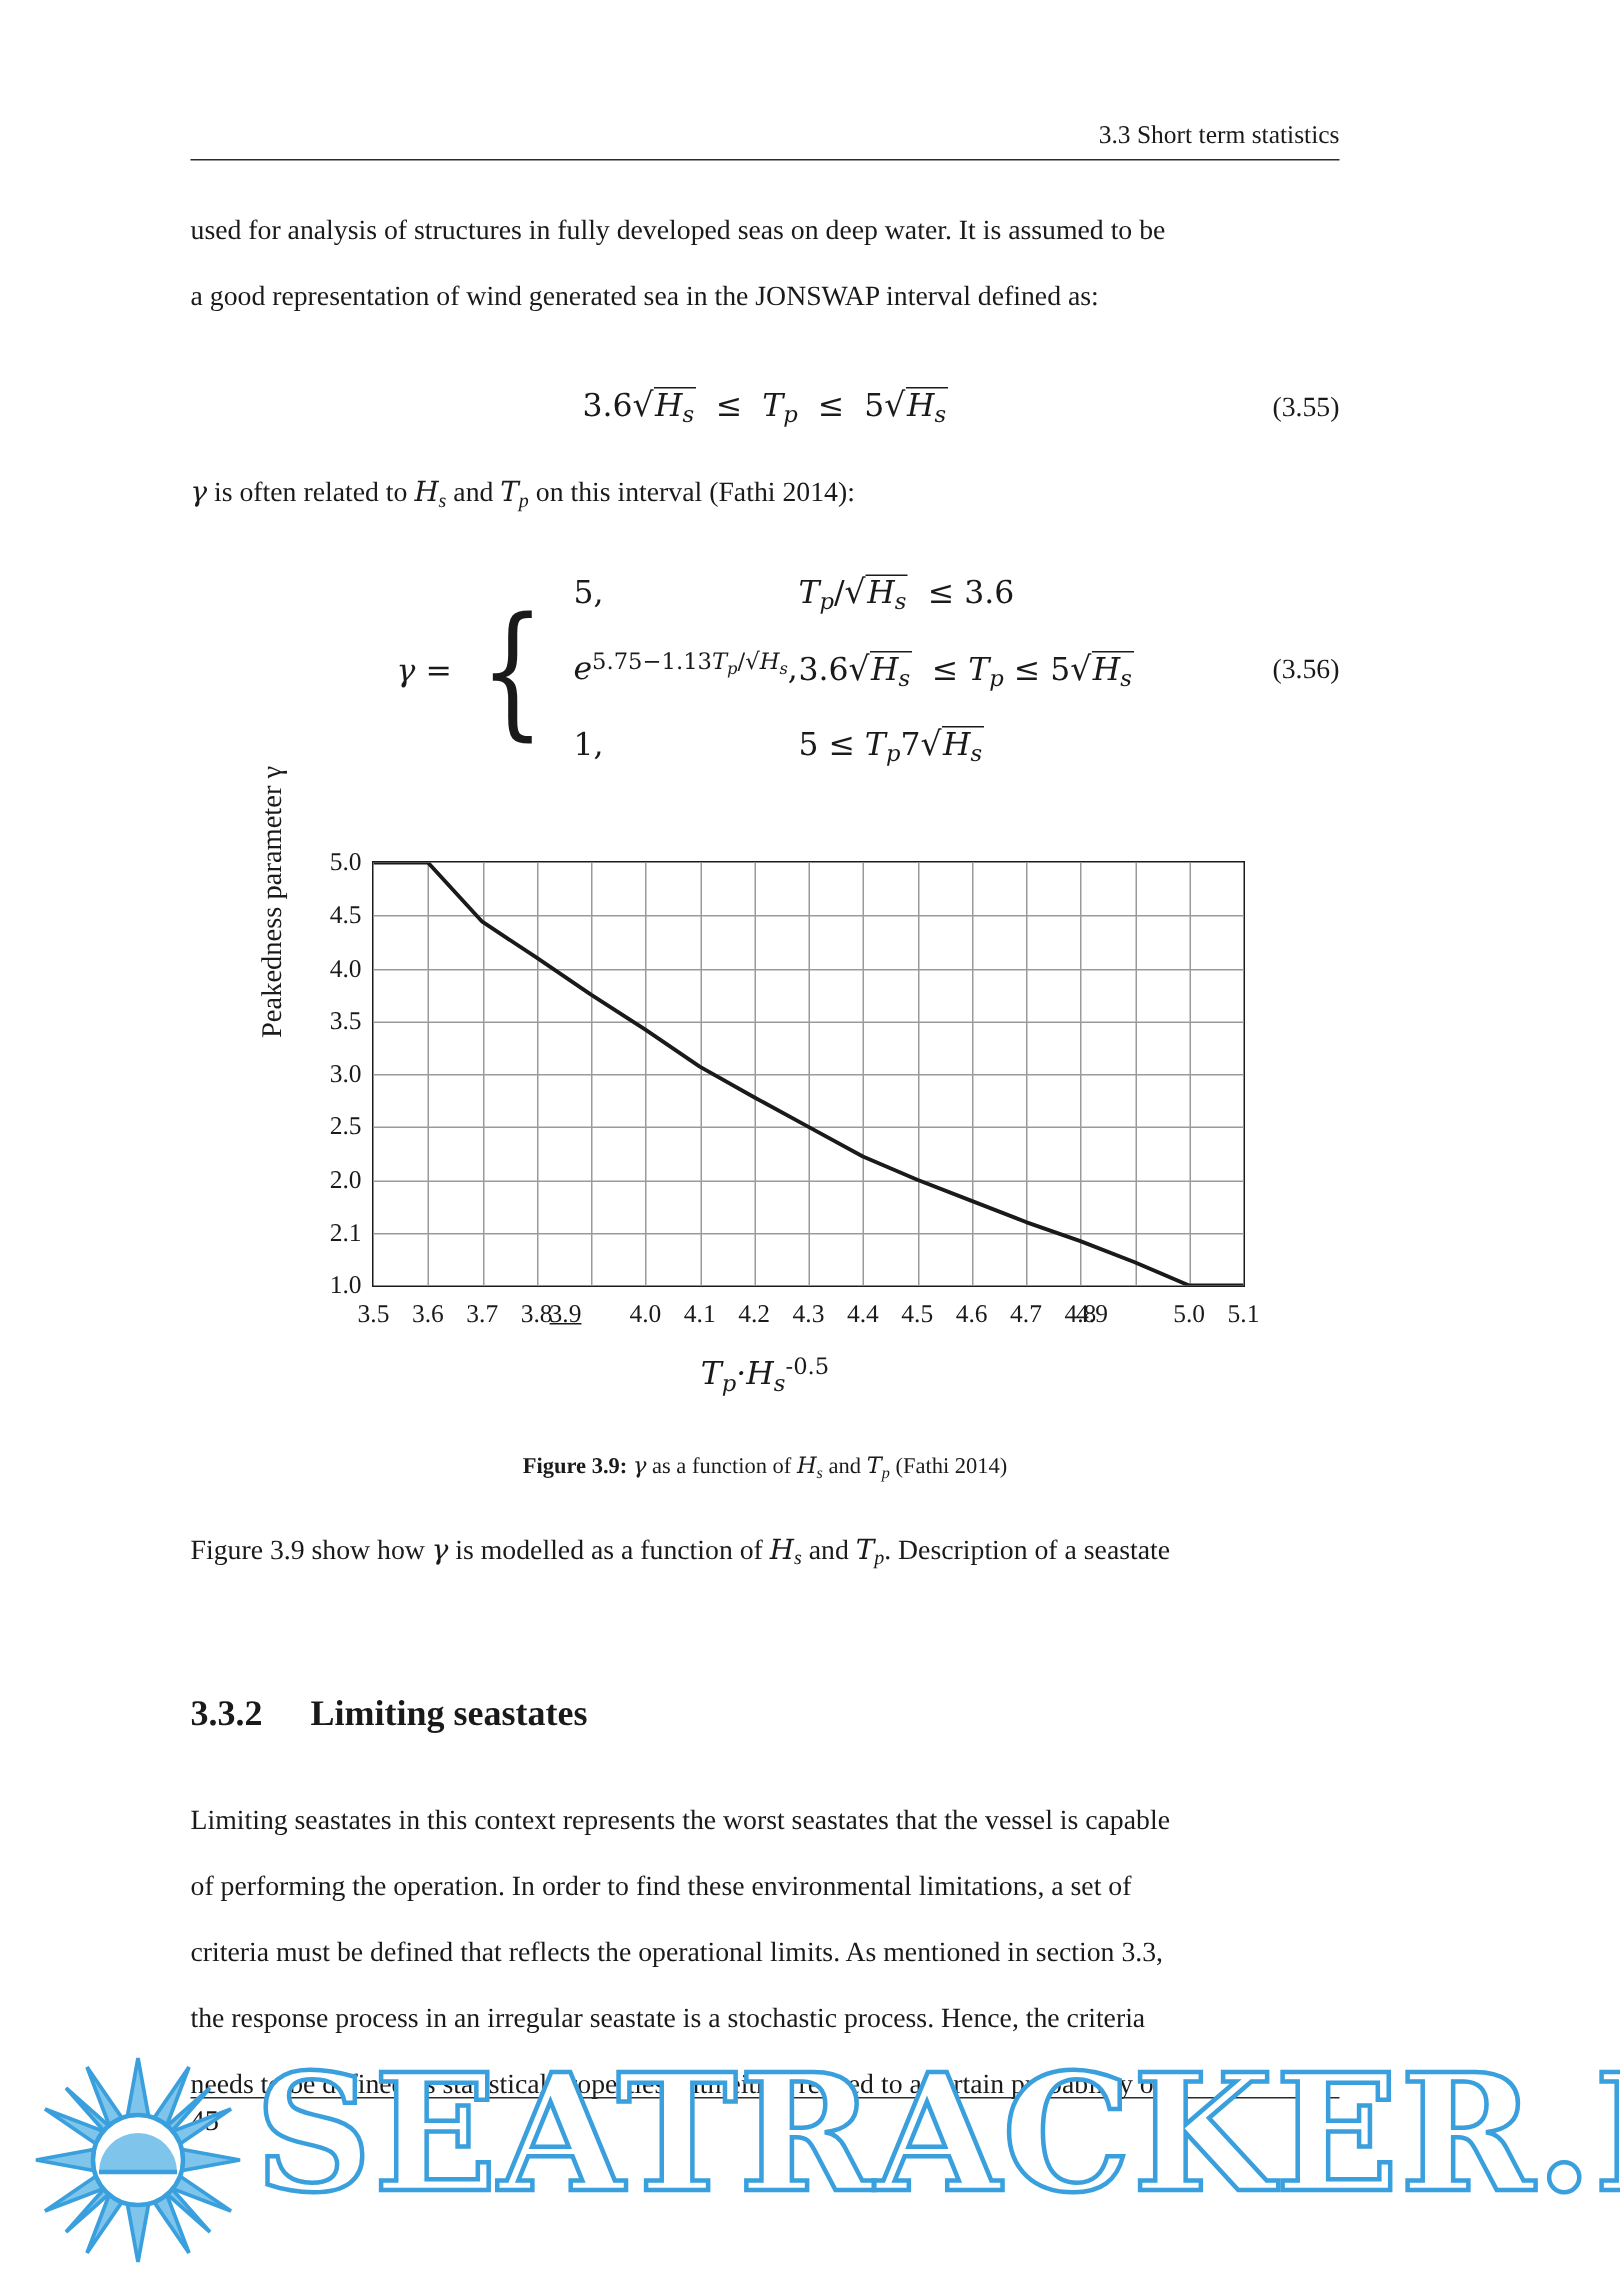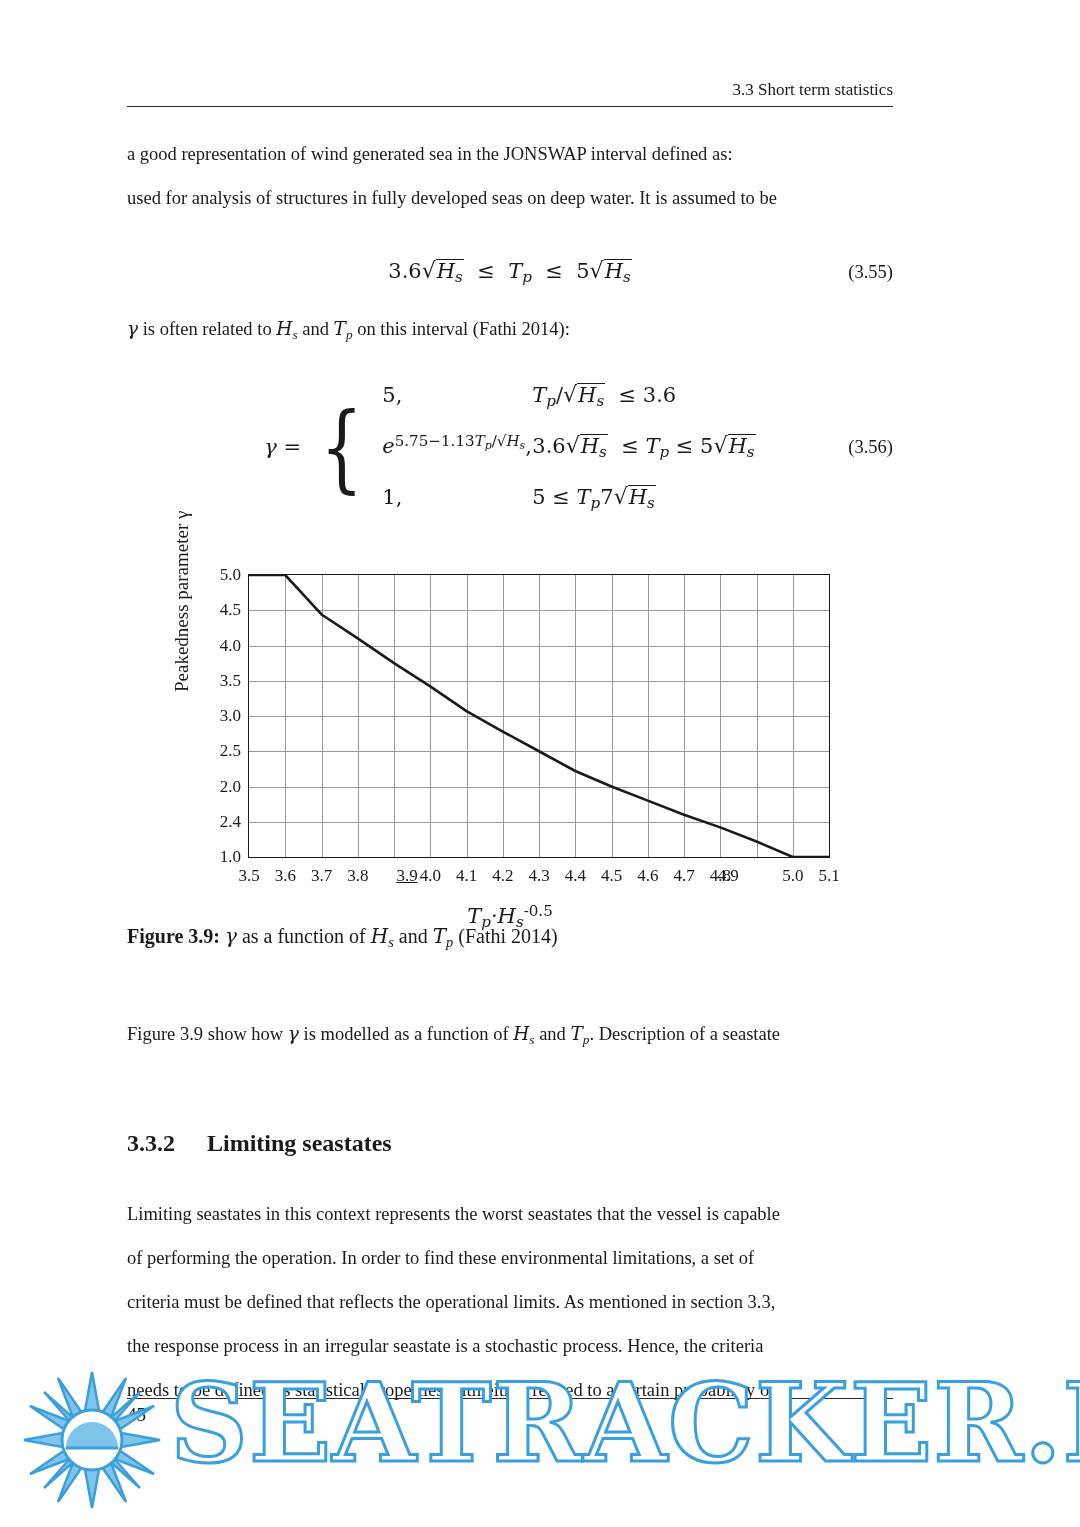--- a/index.html
+++ b/index.html
@@ -102,22 +102,22 @@
   .xtick {
     position:absolute; top:calc(100% + 9px);
     font-size:17px; transform:translateX(-50%); white-space:nowrap;
   }
   .curve { position:absolute; left:0; top:0; }
   .xlabel {
     position:absolute; left:0; right:0; top:350px;
     text-align:center; font-size:21px; font-family:"DejaVu Serif", serif;
   }
   .caption {
-    position:absolute; left:127px; top:924px; width:766px;
-    font-size:20px;
+    position:absolute; left:127px; top:968px; width:766px;
+    text-align:center; font-size:15px;
   }
   .caption b { font-weight:bold; }
   
   .footer-rule {
     position:absolute; left:127px; top:1398px; width:766px; height:1px;
     background:#2b2b2b;
   }
   .page-num {
     position:absolute; left:127px; top:1404px; font-size:19px;
   }
@@ -141,22 +141,22 @@
 </style>
 </head>
 <body>
 
 <div class="page">
 
   <div class="header">3.3 Short term statistics</div>
   <div class="header-rule"></div>
 
   <div class="para p1">
+    <div>used for analysis of structures in fully developed seas on deep water.  It is assumed to be</div>
     <div>a good representation of wind generated sea in the JONSWAP interval defined as:</div>
-    <div>used for analysis of structures in fully developed seas on deep water.  It is assumed to be</div>
   </div>
 
   <div class="eq-wrap eq1">
     <span>
       <span>3.6</span><span class="radical"><span class="rad-sym">√</span><span class="rad-body"><span class="mi">H</span><span class="sub">s</span></span></span>
       <span>&nbsp;≤&nbsp;</span>
       <span class="mi">T</span><span class="sub">p</span>
       <span>&nbsp;≤&nbsp;</span>
       <span>5</span><span class="radical"><span class="rad-sym">√</span><span class="rad-body"><span class="mi">H</span><span class="sub">s</span></span></span>
     </span>
@@ -201,21 +201,21 @@
     <div class="ylabel">Peakedness parameter γ</div>
     <div class="plot-area" id="plot">
         <div class="xtick" style="left: 0px;">3.5</div>
         <div class="grid-v" style="left: 36.25px;"></div>
         <div class="xtick" style="left: 36.25px;">3.6</div>
         <div class="grid-v" style="left: 72.5px;"></div>
         <div class="xtick" style="left: 72.5px;">3.7</div>
         <div class="grid-v" style="left: 108.75px;"></div>
         <div class="xtick" style="left: 108.75px;">3.8</div>
         <div class="grid-v" style="left: 145px;"></div>
-        <div class="xtick" style="left: 158px; text-decoration: underline;">3.9</div>
+        <div class="xtick" style="left: 128px; text-decoration: underline;">3.9</div>
         <div class="grid-v" style="left: 181.25px;"></div>
         <div class="xtick" style="left: 181.25px;">4.0</div>
         <div class="grid-v" style="left: 217.5px;"></div>
         <div class="xtick" style="left: 217.5px;">4.1</div>
         <div class="grid-v" style="left: 253.75px;"></div>
         <div class="xtick" style="left: 253.75px;">4.2</div>
         <div class="grid-v" style="left: 290px;"></div>
         <div class="xtick" style="left: 290px;">4.3</div>
         <div class="grid-v" style="left: 326.25px;"></div>
         <div class="xtick" style="left: 326.25px;">4.4</div>
@@ -227,21 +227,21 @@
         <div class="xtick" style="left: 435px; text-align: center;">4.7</div>
         <div class="grid-v" style="left: 471.25px;"></div>
         <div class="xtick" style="left: 471.25px;">4.8</div>
         <div class="grid-v" style="left: 507.5px;"></div>
         <div class="xtick" style="left: 479px;">4.9</div>
         <div class="grid-v" style="left: 543.75px;"></div>
         <div class="xtick" style="left: 543.75px;">5.0</div>
         <div class="xtick" style="left: 580px;">5.1</div>
         <div class="ytick" style="top: 282px;">1.0</div>
         <div class="grid-h" style="top: 246.75px;"></div>
-        <div class="ytick" style="top: 246.75px;">2.4</div>
+        <div class="ytick" style="top: 246.75px;">2.1</div>
         <div class="grid-h" style="top: 211.5px;"></div>
         <div class="ytick" style="top: 211.5px;">2.0</div>
         <div class="grid-h" style="top: 176.25px;"></div>
         <div class="ytick" style="top: 176.25px;">2.5</div>
         <div class="grid-h" style="top: 141px;"></div>
         <div class="ytick" style="top: 141px;">3.0</div>
         <div class="grid-h" style="top: 105.75px;"></div>
         <div class="ytick" style="top: 105.75px;">3.5</div>
         <div class="grid-h" style="top: 70.5px;"></div>
         <div class="ytick" style="top: 70.5px;">4.0</div>

